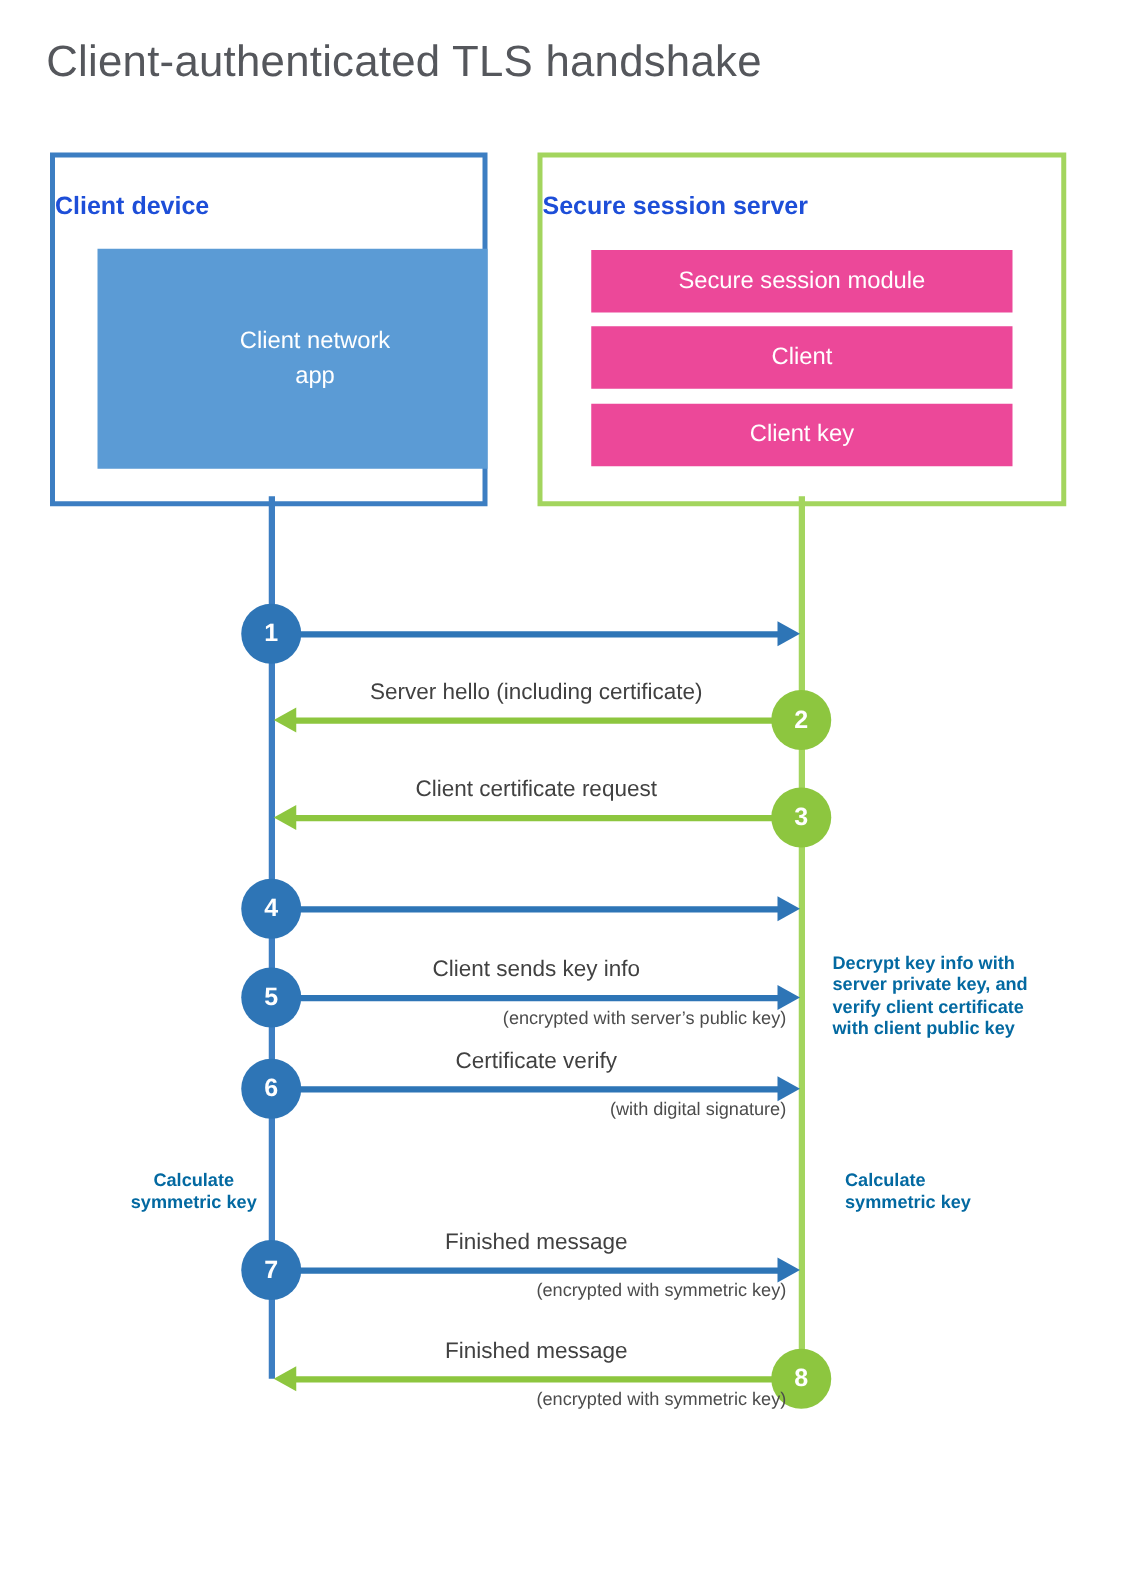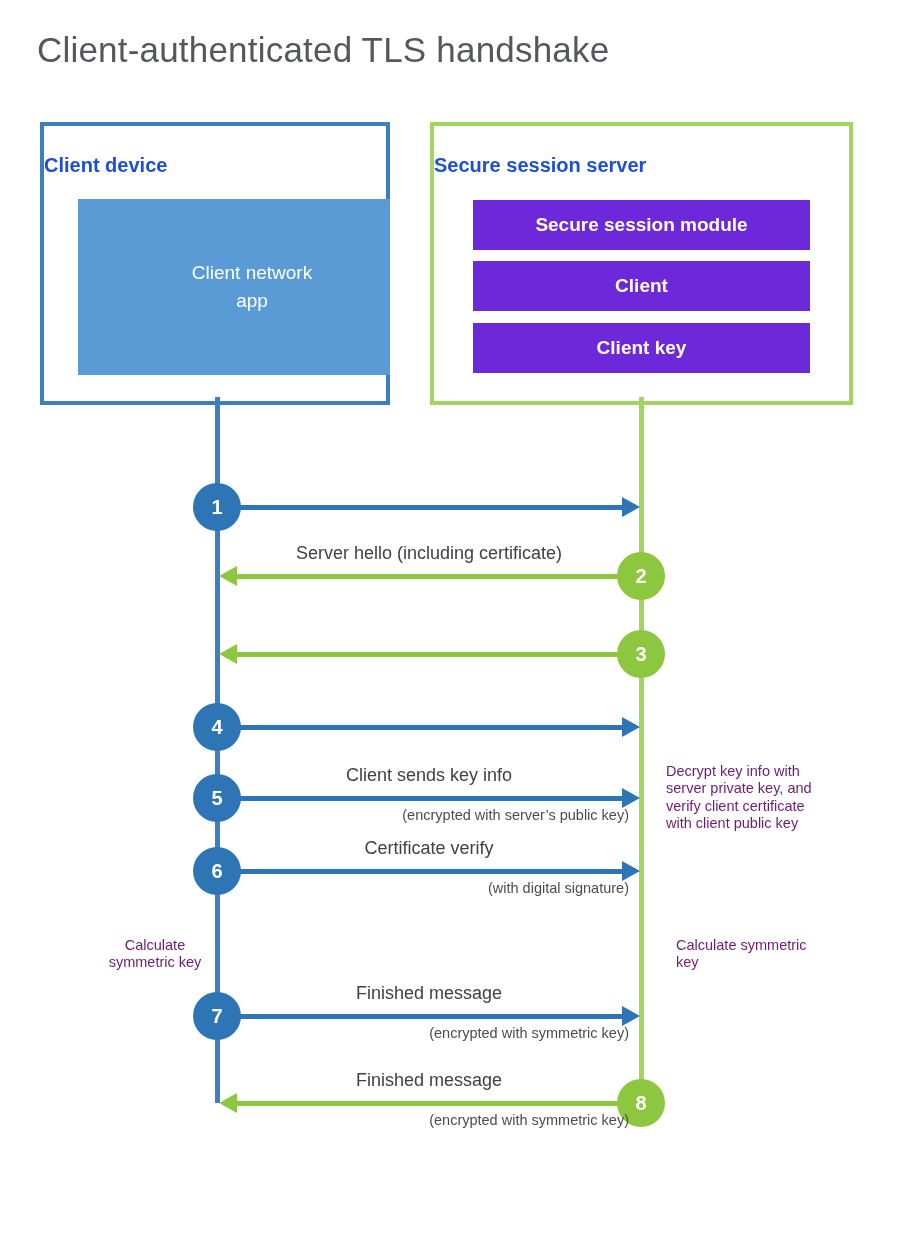--- a/index.html
+++ b/index.html
@@ -23,22 +23,22 @@
   .app-box {
     position:absolute; left:78px; top:199px; width:276px; height:176px;
     background:#5b9bd5; color:#ffffff; font-size:19px; line-height:1.45;
     display:flex; align-items:center; justify-content:center; text-align:center;
     white-space:pre-line;
     padding-left:36px;
   }
 
   .server-bar {
     position:absolute; left:473px; width:337px; height:50px;
-    background:#6d28d9; color:#ffffff; font-size:19px;
-    display:flex; align-items:center; justify-content:center; text-align:center;font-weight:bold;
+    background:#ec4899; color:#ffffff; font-size:19px;
+    display:flex; align-items:center; justify-content:center; text-align:center;
   }
   .bar-1 { top:200px; } .bar-2 { top:261px; } .bar-3 { top:323px; }
 
   
   .lifeline { position:absolute; top:397px; width:5px; }
   .lifeline-client { left:214.5px; height:706px; background:#3c7ec2; }
   .lifeline-server { left:638.5px; height:706px; background:#a3d55e; }
 
   
   .step { position:absolute; left:0; width:900px; height:50px; }
@@ -59,21 +59,21 @@
   .msg-label {
     position:absolute; left:229px; width:400px; top:-8px;
     text-align:center; font-size:18px; color:#414141;
   }
   .msg-sub {
     position:absolute; left:229px; width:400px; top:34px;
     text-align:right; font-size:14.5px; color:#4c4c4c;
   }
 
   
-  .note { position:absolute; font-size:14.5px; color:#701a75; line-height:1.2; }
+  .note { position:absolute; font-size:14.5px; color:#0369a1; line-height:1.2;font-weight:bold; }
   .note-calc-left  { left:92px;  top:937px; width:126px; text-align:center; }
   .note-calc-right { left:676px; top:937px; width:140px; text-align:left; }
   .note-decrypt    { left:666px; top:763px; width:168px; text-align:left; }
 </style>
 </head>
 <body>
 
 <div id="stage">
 
   <div class="page-title">Client-authenticated TLS handshake</div>
@@ -104,20 +104,21 @@
     <div class="shaft"></div>
     <div class="head"></div>
     <div class="badge">2</div>
     <div class="msg-label">Server hello (including certificate)</div>
   </div>
 
   <div class="step green" style="top:629px">
     <div class="shaft"></div>
     <div class="head"></div>
     <div class="badge">3</div>
+    <div class="msg-label">Client certificate request</div>
   </div>
 
   <div class="step blue" style="top:702px">
     <div class="shaft"></div>
     <div class="head"></div>
     <div class="badge">4</div>
   </div>
 
   <div class="step blue" style="top:773px">
     <div class="shaft"></div>

